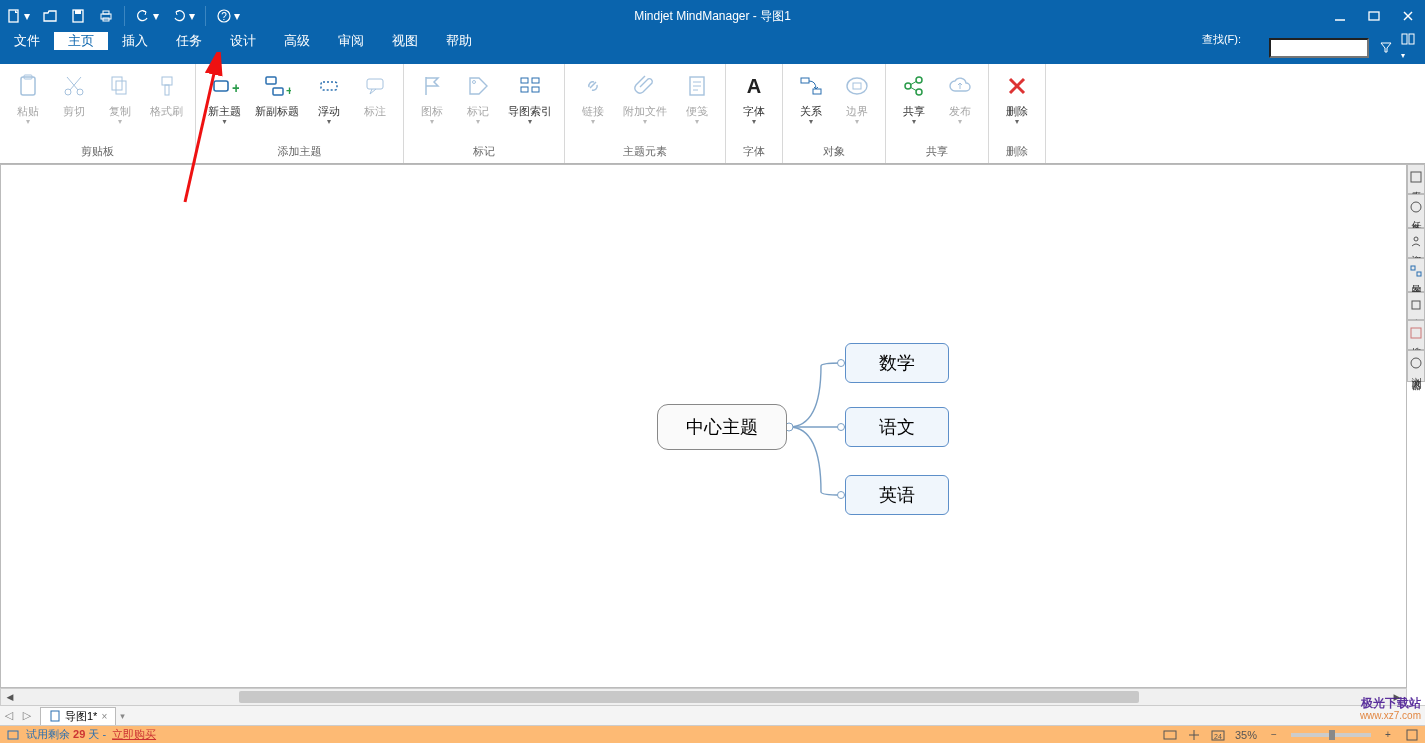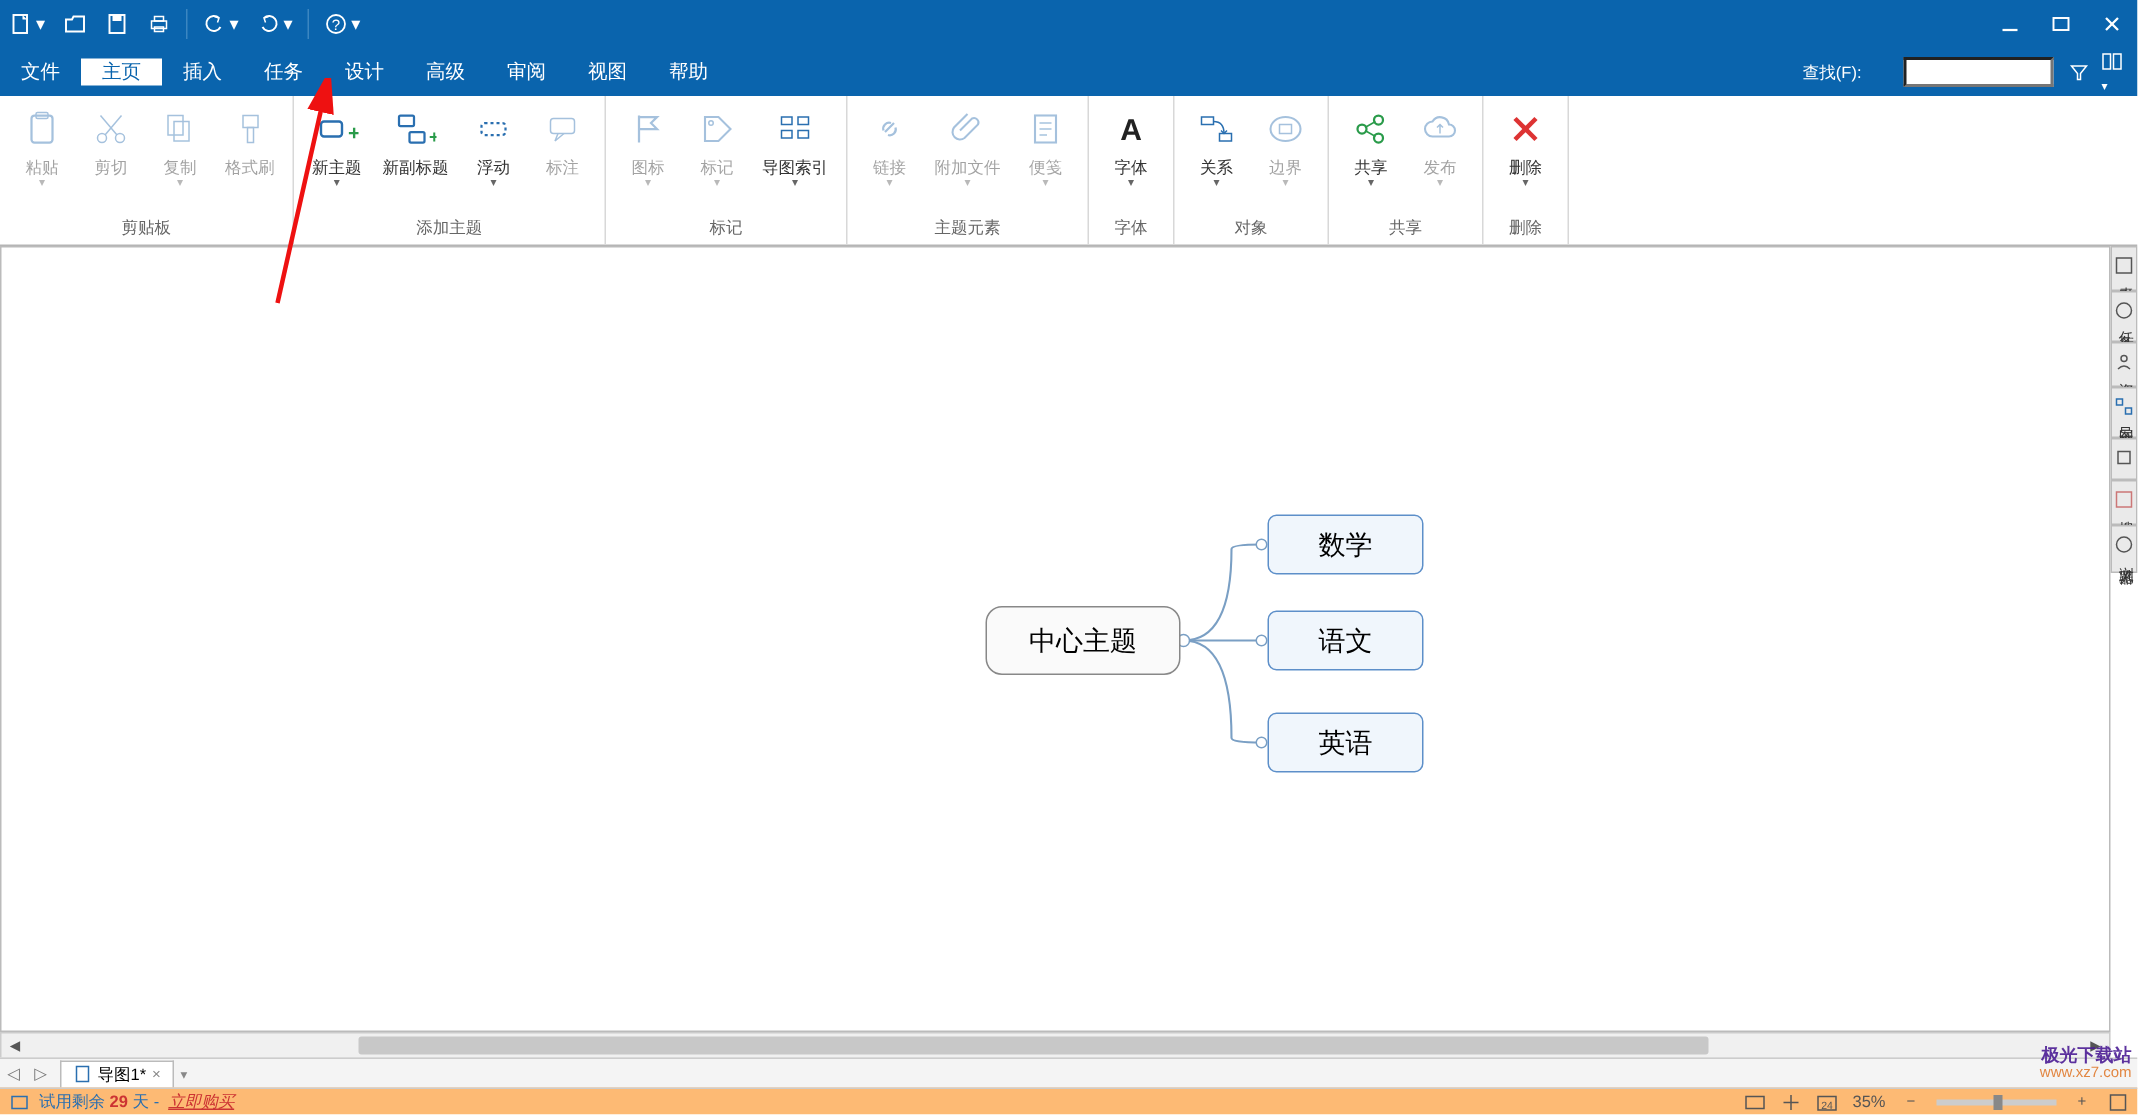--- a/index.html
+++ b/index.html
@@ -10,21 +10,21 @@
 .qat { display: flex; align-items: center; height: 100%; }
 .qat .qbtn { height: 100%; display: flex; align-items: center; padding: 0 6px; cursor: pointer; }
 .qat .sep { width: 1px; height: 20px; background: #3b86c1; margin: 0 4px; }
 .qat svg { display: block; }
 .caret { margin-left: 2px; }
 .titlecenter { position: absolute; left: 50%; transform: translateX(-50%); top: 0; height: 32px; display: flex; align-items: center; font-size: 12px; color: #fff; }
 .winbtns { margin-left: auto; display: flex; height: 100%; }
 .winbtns .wbtn { width: 34px; display: flex; align-items: center; justify-content: center; cursor: pointer; }
 
 
-.menurow { height: 32px; background: #0a64ad; display: flex; align-items: center; color: #fff; font-size: 13px; }
+.menurow { height: 32px; background: #0a64ad; display: flex; align-items: flex-start; color: #fff; font-size: 13px; }
 .menurow .mitem { padding: 0 14px; display: flex; align-items: center; cursor: pointer; }
 .menurow .mitem.active { background: #fff; color: #0a64ad; }
 .menurow .spacer { flex: 1; }
 .menurow .findlabel { display: flex; align-items: center; padding-right: 28px; font-size: 11px; }
 .menurow .findbox { width: 100px; height: 20px; background: #fff; align-self: center; }
 .menurow .righticons { display: flex; align-items: center; gap: 8px; padding: 0 10px; }
 .menurow .righticons svg { display: block; }
 
 
 .ribbon { height: 100px; background: #fff; border-bottom: 1px solid #b5b5b5; display: flex; font-size: 12px; color: #444; }
@@ -55,21 +55,21 @@
 
 .doctabs { position: absolute; bottom: 18px; left: 0; right: 0; height: 20px; background: #f4f4f4; border-top: 1px solid #ccc; display: flex; align-items: center; font-size: 11px; }
 .doctabs .arrowbtn { width: 18px; text-align: center; color: #777; cursor: pointer; }
 .doctabs .doctab { border: 1px solid #bbb; border-bottom: none; background: #fff; padding: 1px 8px; display: flex; align-items: center; gap: 4px; margin-left: 4px; cursor: pointer; }
 .doctabs .doctab .closex { color: #888; cursor: pointer; font-size: 10px; }
 
 
 .statusbar { position: absolute; bottom: 0; left: 0; right: 0; height: 18px; background: #fdba74; border-top: 1px solid #ccc; display: flex; align-items: center; font-size: 11px; padding: 0 6px; gap: 6px; }
 .statusbar .trial { color: #2a6fb0; }
 .statusbar .trialnum { color: #c33; font-weight: bold; }
-.statusbar .buy { color: #c33; text-decoration: underline; cursor: pointer; font-style: italic; }
+.statusbar .buy { color: #c33; text-decoration: underline; cursor: pointer; }
 .statusright { margin-left: auto; display: flex; align-items: center; gap: 10px; color: #555; }
 .statusright .sicon { width: 14px; height: 14px; display: flex; align-items: center; justify-content: center; font-size: 10px; cursor: pointer; }
 .zoomslider { width: 80px; height: 4px; background: #ccc; position: relative; }
 .zoomslider .zthumb { position: absolute; left: 38px; top: -3px; width: 6px; height: 10px; background: #888; }
 
 
 .redarrow { position: absolute; z-index: 50; }
 
 
 .watermark { position: absolute; right: 4px; bottom: 22px; font-size: 12px; color: #22aa33; opacity: 0.9; z-index: 60; text-align: right; line-height: 1.1; }
@@ -124,20 +124,21 @@
     </div>
     <div class="sep"></div>
     <div class="qbtn">
       <svg width="16" height="16">
           <circle cx="8" cy="8" r="6" fill="none" stroke="#fff" stroke-width="1.2"></circle>
           <text x="8" y="12" text-anchor="middle" fill="#fff" font-size="10">?</text>
         </svg>
       <span class="caret">▾</span>
     </div>
   </div>
+  <div class="titlecenter">Mindjet MindManager - 导图1</div>
   <div class="winbtns">
     <div class="wbtn">
         <svg width="12" height="12">
           <line x1="1" y1="10" x2="11" y2="10" stroke="#fff" stroke-width="1.5"></line>
         </svg>
       </div>
     <div class="wbtn">
         <svg width="12" height="12">
           <rect x="1" y="2" width="10" height="8" fill="none" stroke="#fff" stroke-width="1.3"></rect>
         </svg>

